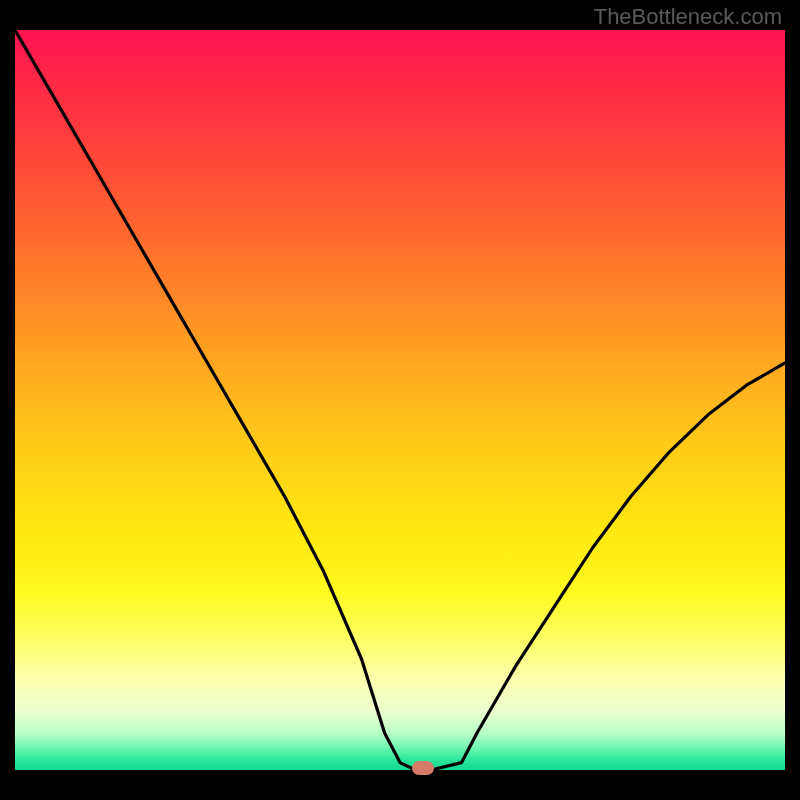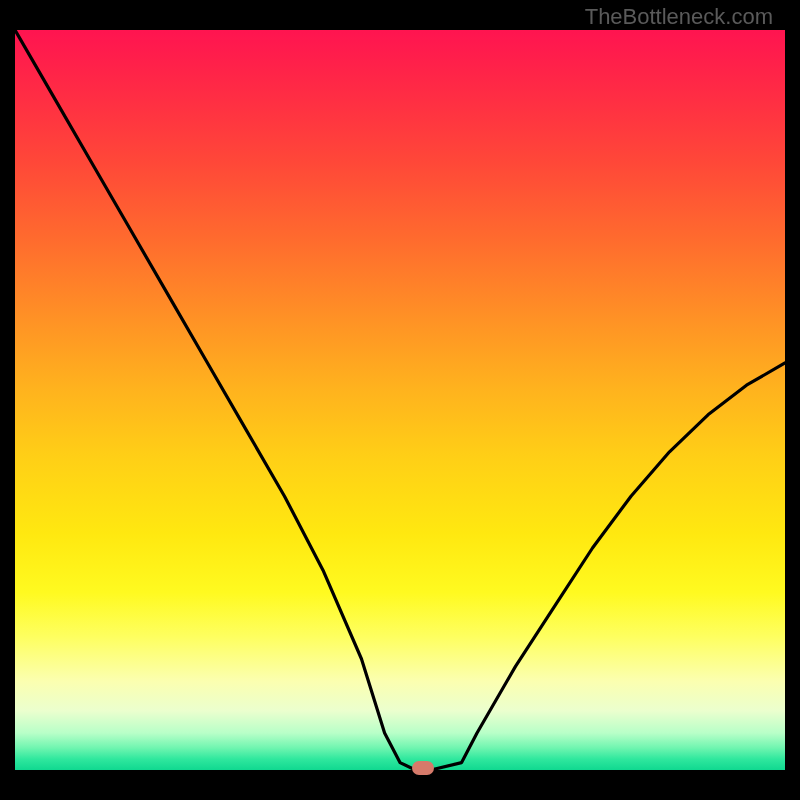--- a/index.html
+++ b/index.html
@@ -7,21 +7,21 @@
     padding: 0;
     background: #000;
     width: 800px;
     height: 800px;
     position: relative;
     font-family: Arial, sans-serif;
   }
   .watermark {
     position: absolute;
     top: 4px;
-    right: 27px;
+    right: 18px;
     color: #5a5a5a;
     font-size: 22px;
     font-weight: 500;
     z-index: 10;
   }
   .plot-area {
     position: absolute;
     left: 15px;
     top: 30px;
     width: 770px;

